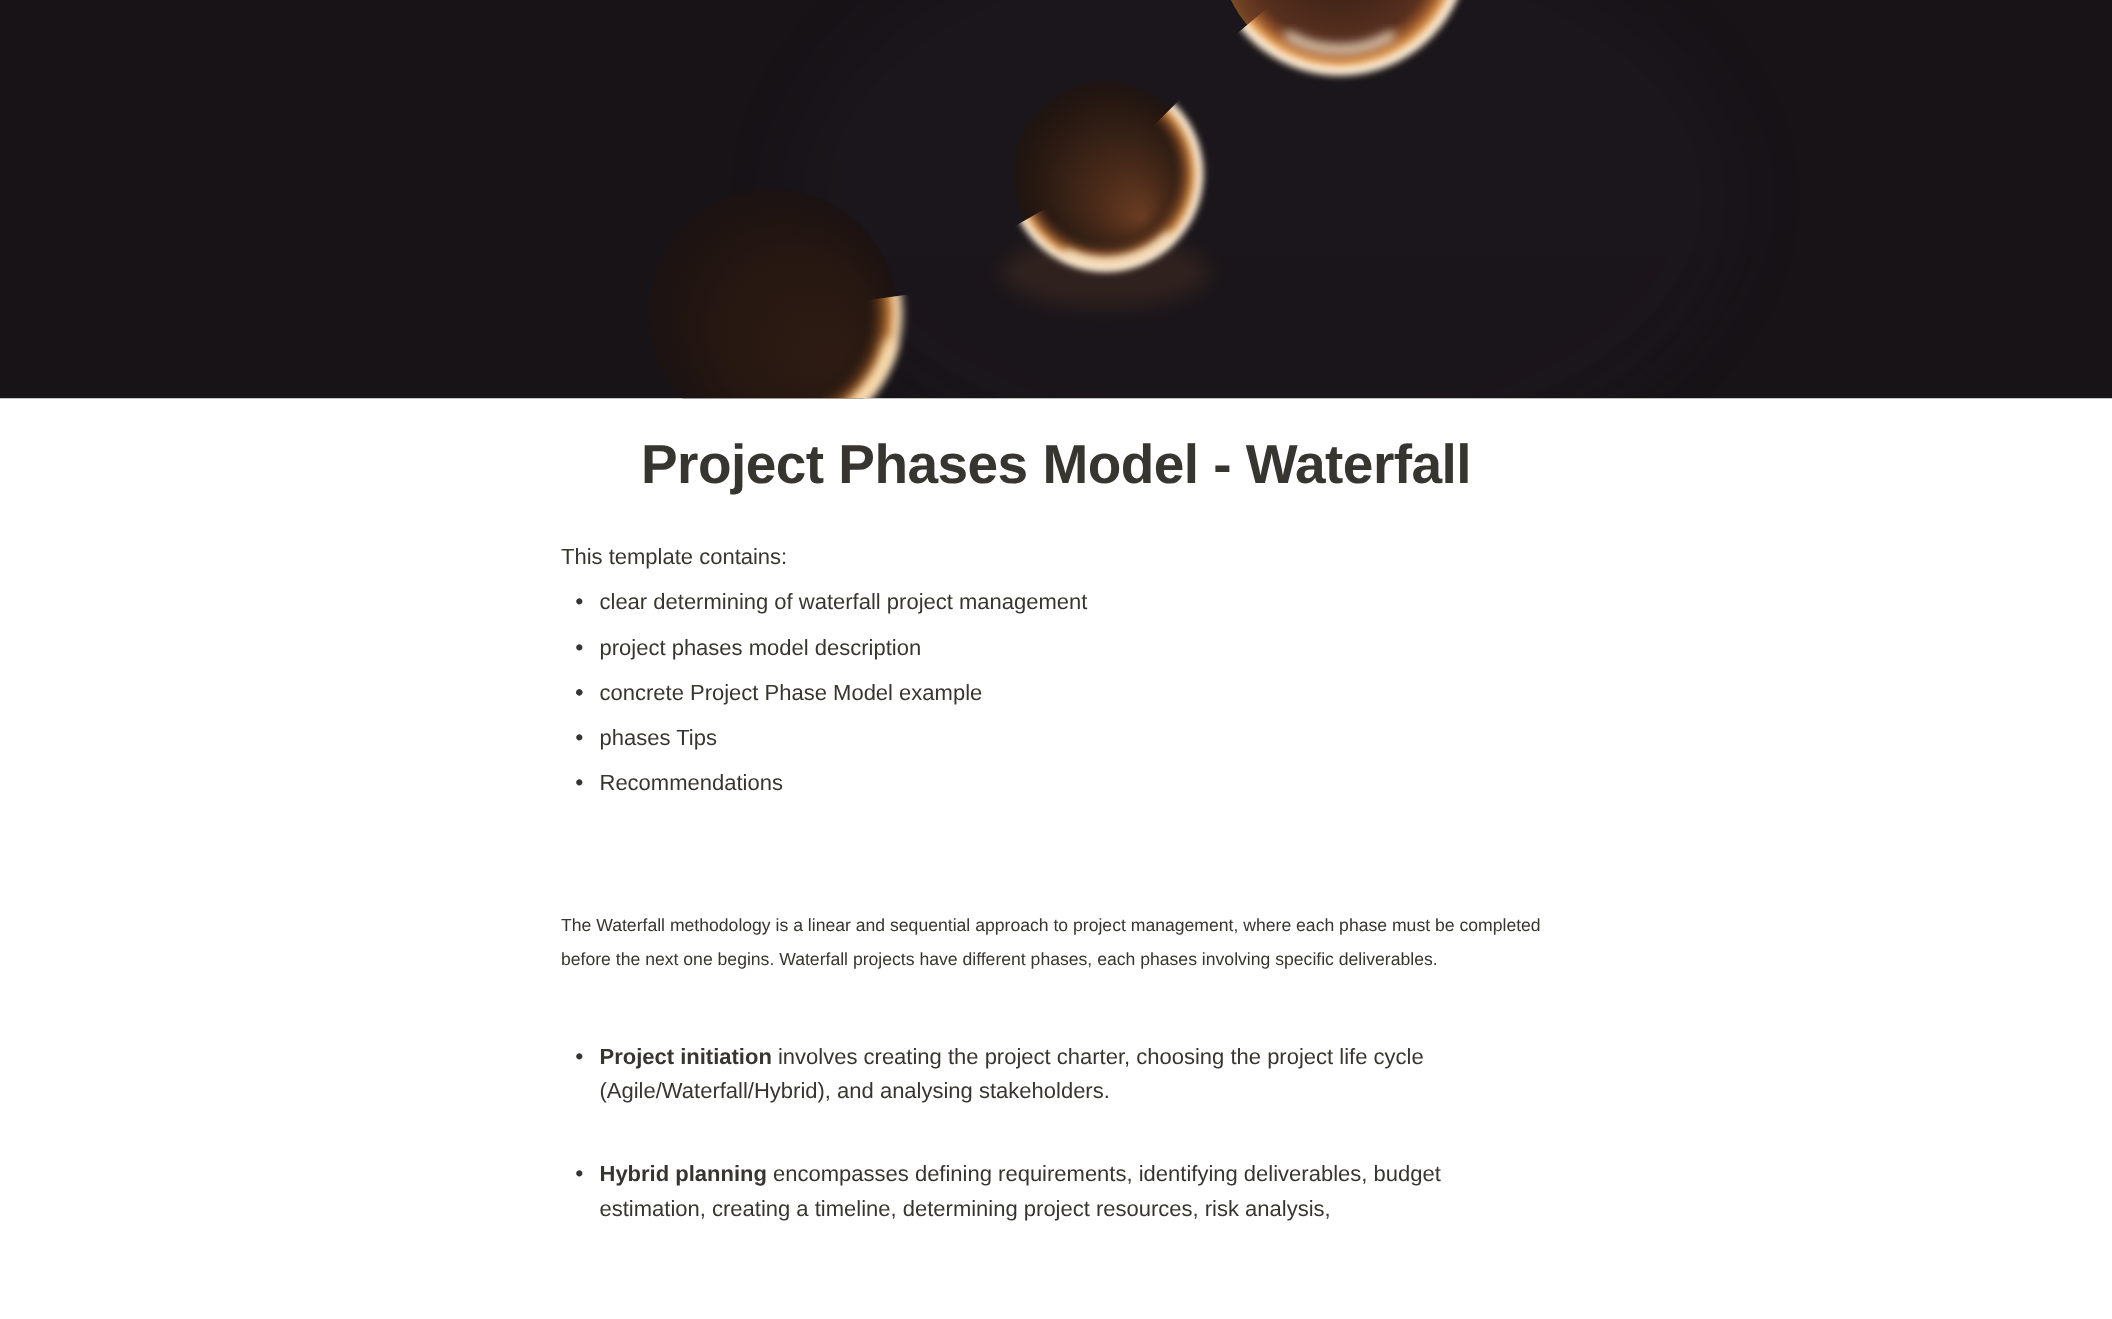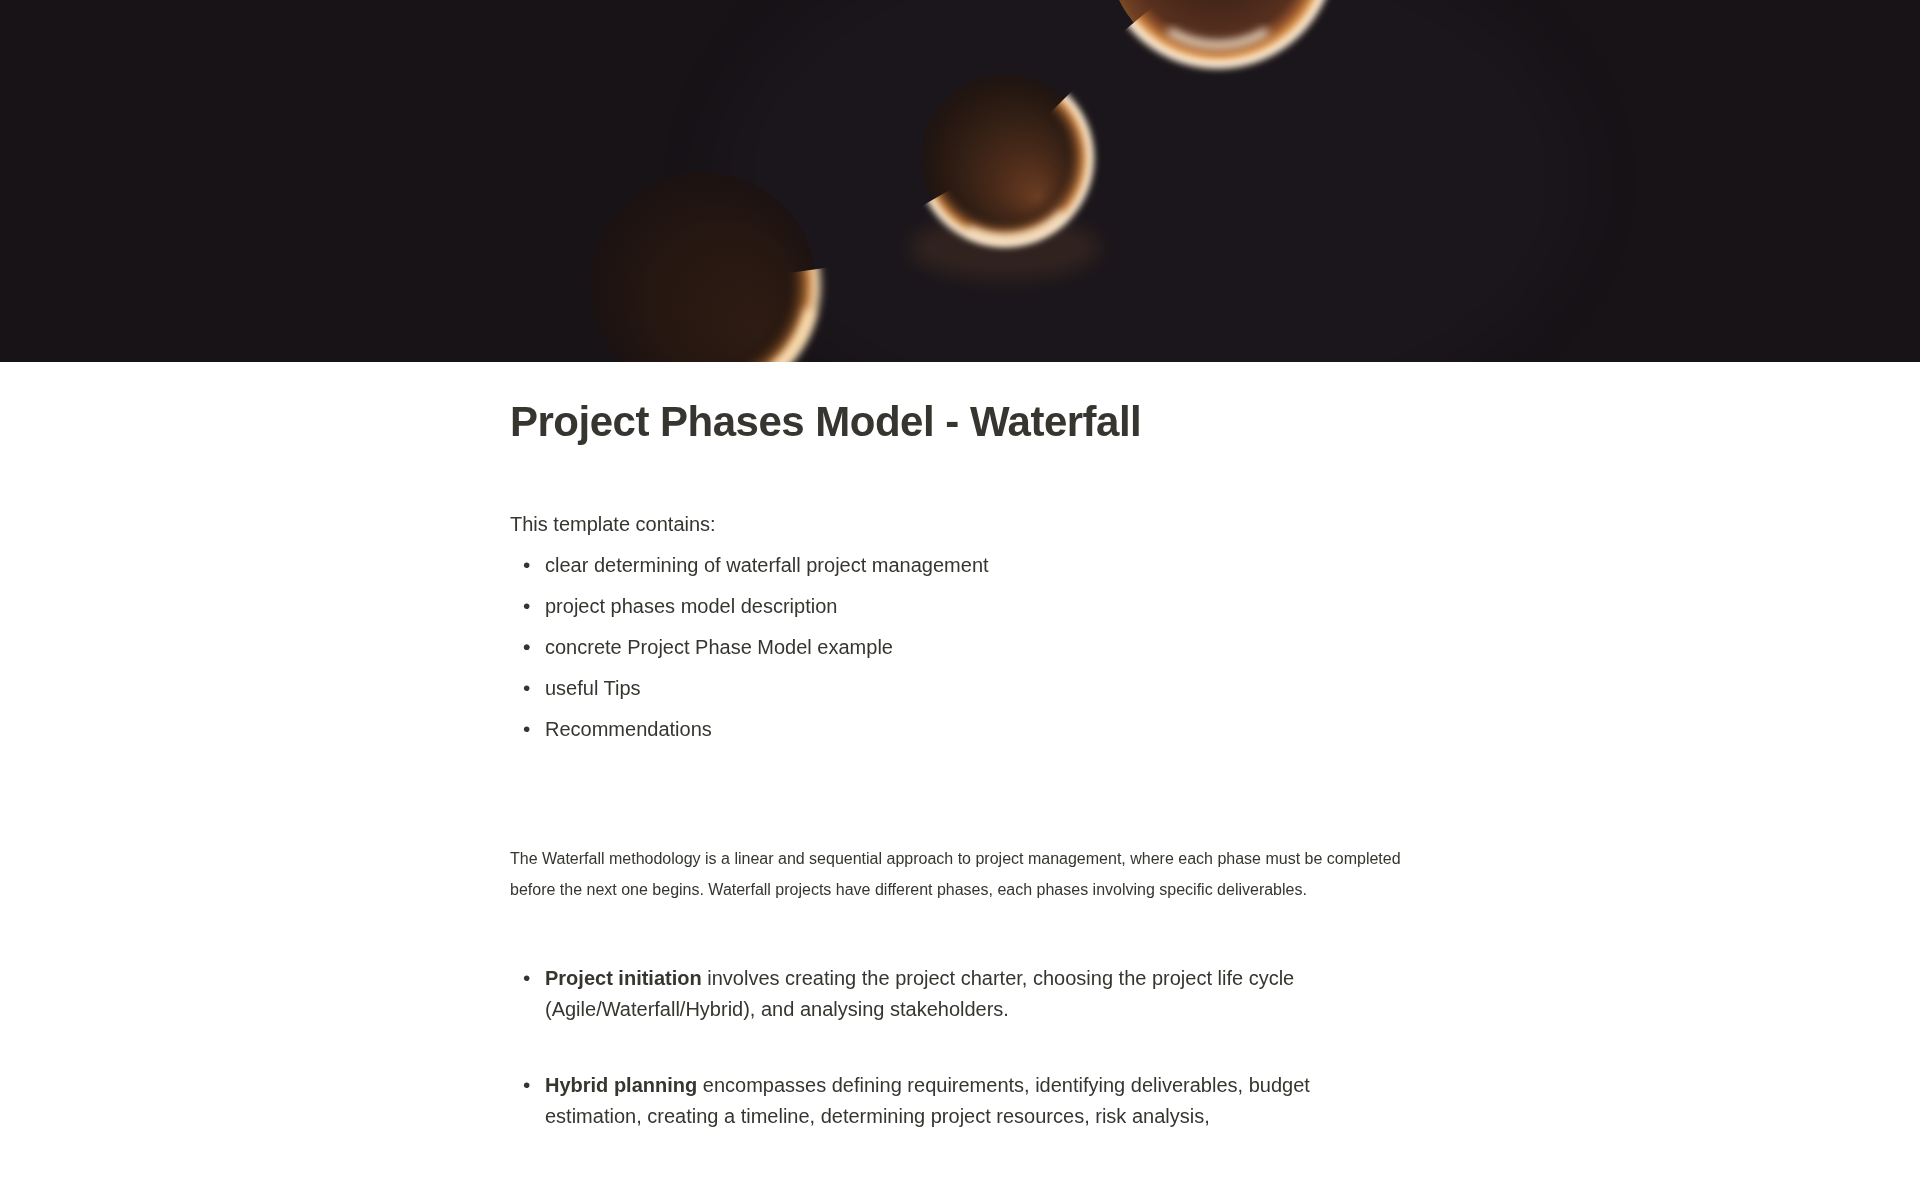--- a/index.html
+++ b/index.html
@@ -19,28 +19,29 @@
     overflow: hidden;
     position: relative;
   }
   .cover svg { display: block; }
   .content {
     width: 900px;
     margin: 0 auto;
   }
   h1.page-title {
     margin: 30px 0 0 0;
-    font-size: 42px;
+    font-size: 50px;
     line-height: 60px;
     font-weight: 700;
     letter-spacing: -0.5px;
     color: #37352f;
+    text-align: center;
   }
   .lead {
-    margin: 57px 0 0 0;
+    margin: 40px 0 0 0;
     font-size: 20px;
     line-height: 31px;
   }
   ul.bullet-list {
     list-style: none;
     margin: 10px 0 0 0;
     padding: 0;
   }
   ul.bullet-list li {
     position: relative;
@@ -186,21 +187,21 @@
     </li>
     <li>
       <span class="marker">•</span>
     </li>
     <li>
       <span class="marker">•</span>
       <span>concrete Project Phase Model example</span>
     </li>
     <li>
       <span class="marker">•</span>
-      <span>useful Tips</span>
+      <span>phases Tips</span>
     </li>
     <li>
       <span class="marker">•</span>
       <span>Recommendations</span>
     </li>
   </ul>
 
   <div class="spacer-lg"></div>
 
   <p class="para">The Waterfall methodology is a linear and sequential approach to project management, where each phase must be completed before the next one begins. Waterfall projects have different phases, each phases involving specific deliverables.</p>

